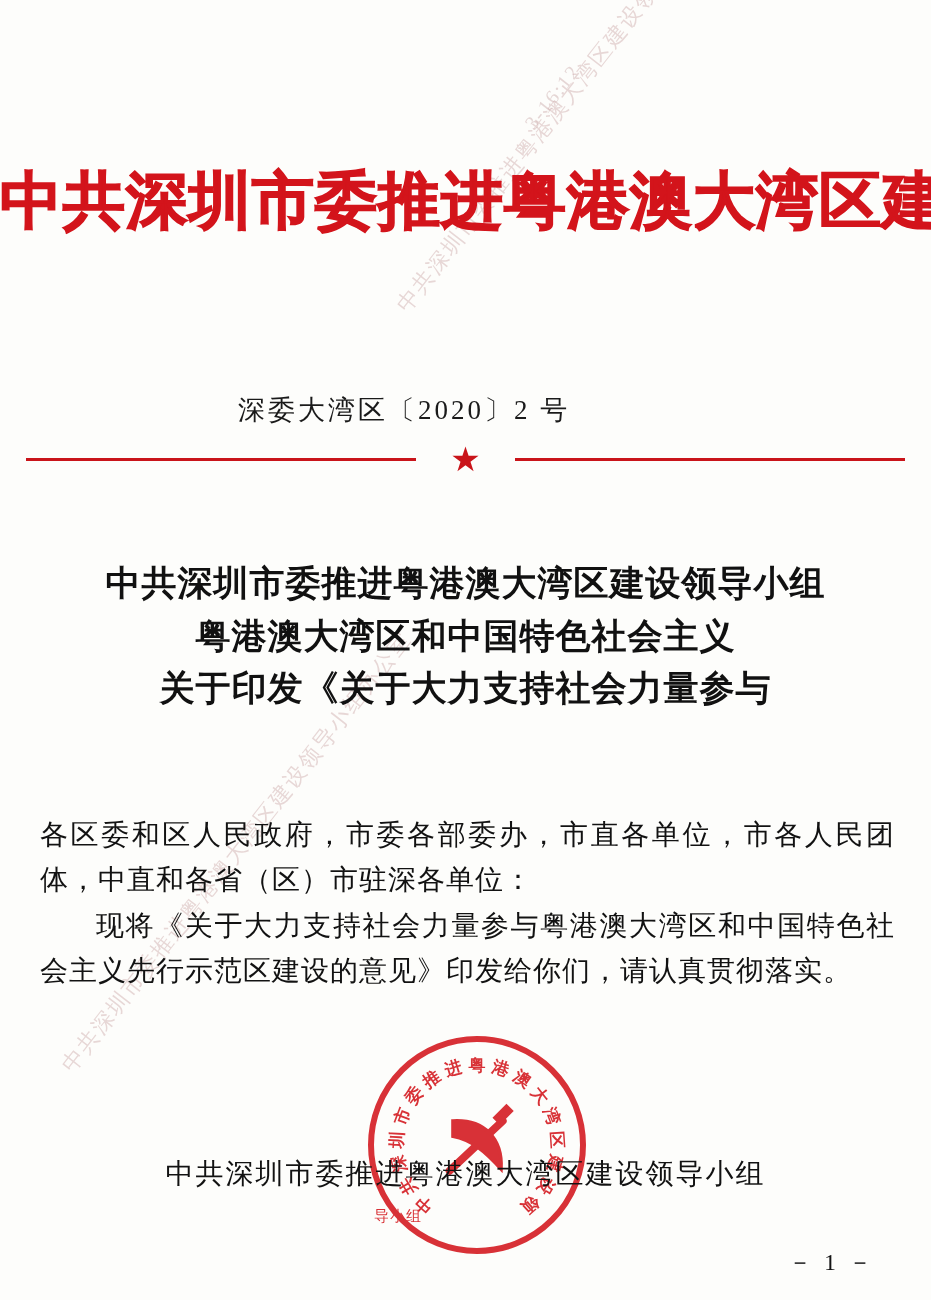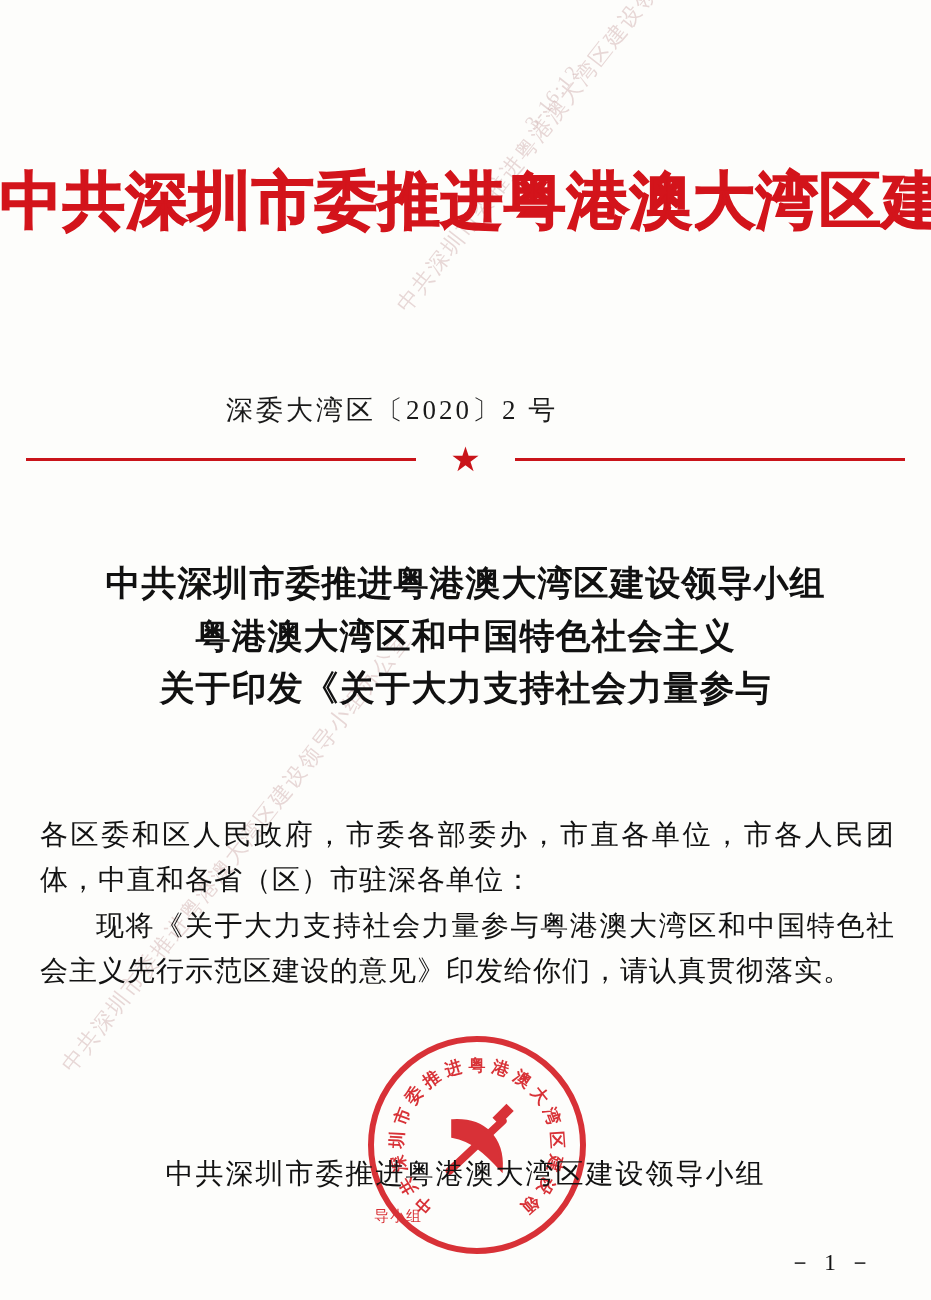--- a/index.html
+++ b/index.html
@@ -67,21 +67,21 @@
     line-height: 1.15;
     letter-spacing: 1px;
     -webkit-text-stroke: 1.5px #d3141b;
     white-space: nowrap;
   }
 
   
   .docnum {
     position: absolute;
     top: 392px;
-    left: 0;
+    left: 12px;
     width: 784px;
     text-align: center;
     font-size: 27px;
     letter-spacing: 3px;
     color: #1a1a1a;
   }
 
   
   .rule-wrap {
     position: absolute;

